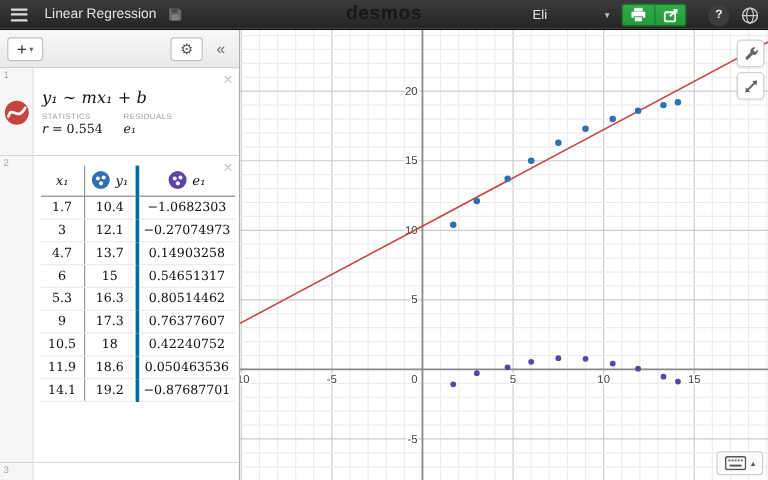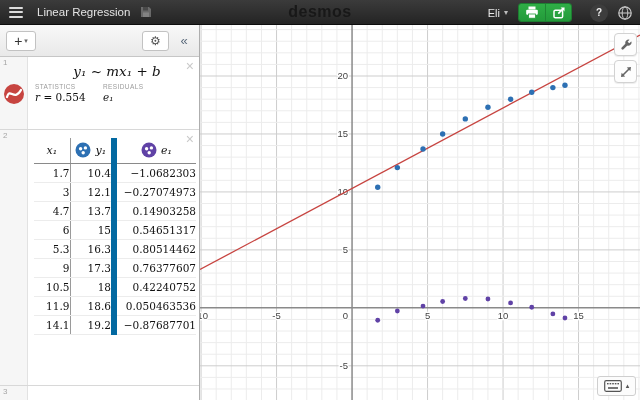--- a/index.html
+++ b/index.html
@@ -12,21 +12,21 @@
             background:linear-gradient(#3b3b3b,#242424); border-bottom:1px solid #0d0d0d;
             display:flex; align-items:center; }
   .hamburger { width:14px; height:11px; margin-left:9px; display:flex; flex-direction:column;
                justify-content:space-between; cursor:pointer; }
   .hamburger span { display:block; height:2px; background:#dcdcdc; border-radius:1px; }
   #graph-title { margin-left:14px; font-size:11.5px; color:#e3e3e3; }
   .save-ic { margin-left:10px; opacity:.55; }
   #brand { position:absolute; left:50%; transform:translateX(-50%); top:3px;
            font-size:16px; color:#181818; letter-spacing:.5px; font-weight:700; }
   #topbar-right { position:absolute; right:6px; top:0; height:25px; display:flex; align-items:center; }
-  #user-menu { display:flex; align-items:center; color:#e6e6e6; font-size:11px; cursor:pointer; margin-right:10px; }
+  #user-menu { display:flex; align-items:center; color:#e6e6e6; font-size:11px; cursor:pointer; margin-right:10px;gap:44px; }
   #user-menu .caret { font-size:8px; color:#bdbdbd; margin-left:4px; }
   #green-group { display:flex; height:19px; border:1px solid #1d7e31; border-radius:3px; overflow:hidden; margin-right:10px; }
   .green-btn { width:26px; height:100%; background:linear-gradient(#2fae46,#239a3a);
                display:flex; align-items:center; justify-content:center; cursor:pointer; }
   .green-btn + .green-btn { border-left:1px solid #1f8534; }
   .round-ic { width:18px; height:18px; border-radius:50%; display:flex; align-items:center;
               justify-content:center; margin-left:8px; cursor:pointer; }
   #help-btn { background:#3d3d3d; color:#efefef; font-size:10px; font-weight:700; }
 
   
@@ -45,40 +45,40 @@
                   line-height:20px; font-size:13px; color:#5c6b7c; cursor:pointer; }
   .expr { position:relative; display:flex; border-bottom:1px solid #d8d8d8; background:#fff; }
   .gutter { width:28px; flex:none; background:#f6f6f6; border-right:1px solid #e2e2e2; position:relative; }
   .gutter .num { position:absolute; left:3px; top:1px; font-size:8px; color:#a5a5a5; }
   .expr-content { flex:1; position:relative; }
   .close-x { position:absolute; right:5px; top:2px; font-size:14px; color:#c9c9c9; cursor:pointer; line-height:14px; }
   #expr-1 { height:73px; }
   #expr-2 { height:256px; }
   #expr-3 { flex:1; border-bottom:none; }
   .reg-icon { position:absolute; left:3px; top:26px; cursor:pointer; }
-  .formula { margin:6px 0 0 7px; font-family:"DejaVu Serif", serif; font-style:italic;
-             font-size:13.5px; color:#111;text-align:center; }
+  .formula { margin:17px 0 0 7px; font-family:"DejaVu Serif", serif; font-style:italic;
+             font-size:13.5px; color:#111; }
   .statgrid { display:grid; grid-template-columns:68px auto; margin-left:7px; margin-top:4px; }
   .slabel { font-size:6.5px; color:#9b9b9b; letter-spacing:.4px; }
   .sval { font-family:"DejaVu Serif", serif; font-size:10.5px; color:#111; margin-top:1px; }
   .sval i { font-style:italic; }
 
   
   #data-table { border-collapse:collapse; margin:8px 0 0 6px; table-layout:fixed; }
   #data-table col:nth-child(1){ width:36px; } #data-table col:nth-child(2){ width:44px; }
   #data-table col:nth-child(3){ width:82px; }
   #data-table th { height:25px; border-bottom:1px solid #8a8a8a; font-weight:normal;
                    font-family:"DejaVu Serif", serif; font-style:italic; font-size:11px; color:#111;
                    text-align:center; vertical-align:middle; }
   #data-table th .hcell { display:flex; align-items:center; justify-content:center; gap:4px; }
-  #data-table td { height:19px; text-align:right; vertical-align:middle;
+  #data-table td { height:19px; text-align:center; vertical-align:middle;
                    font-family:"DejaVu Serif", serif; font-size:10.5px; color:#111;
                    border-bottom:1px solid #ececec; }
   #data-table th:nth-child(1), #data-table td:nth-child(1){ border-right:1px solid #9a9a9a; }
-  #data-table th:nth-child(2), #data-table td:nth-child(2){ border-right:6px solid #0369a1; }
+  #data-table th:nth-child(2), #data-table td:nth-child(2){ border-right:3px solid #0369a1; }
 
   
   #graph-area { position:absolute; left:200px; top:25px; width:440px; height:375px; background:#fff; }
   .axlbl { font-family:"Liberation Sans", sans-serif; font-size:9.5px; fill:#444;
            stroke:#fff; stroke-width:2.5px; paint-order:stroke; }
   .gbtn { position:absolute; right:3px; width:23px; height:23px; background:#fdfdfd;
           border:1px solid #d2d2d2; border-radius:4px; box-shadow:0 1px 1px rgba(0,0,0,.07);
           display:flex; align-items:center; justify-content:center; cursor:pointer; }
   #wrench-btn { top:8px; } #resize-btn { top:35px; }
   #kb-btn { position:absolute; right:4px; bottom:4px; width:39px; height:20px; background:#fcfcfc;

